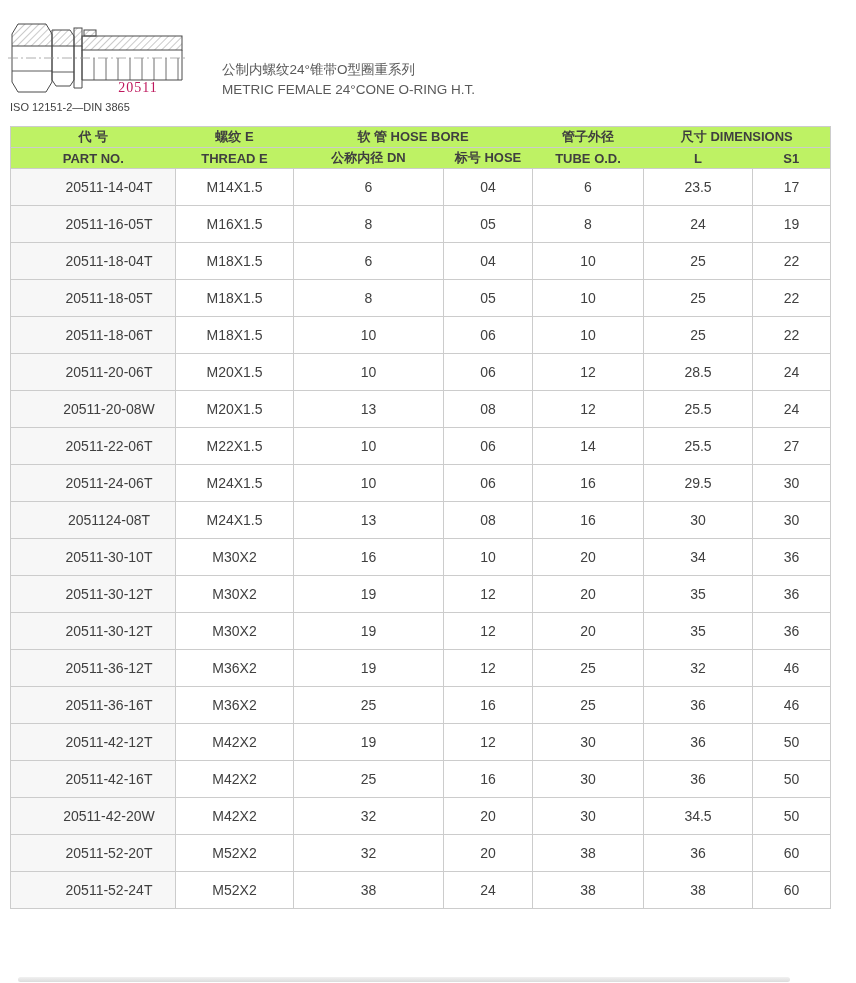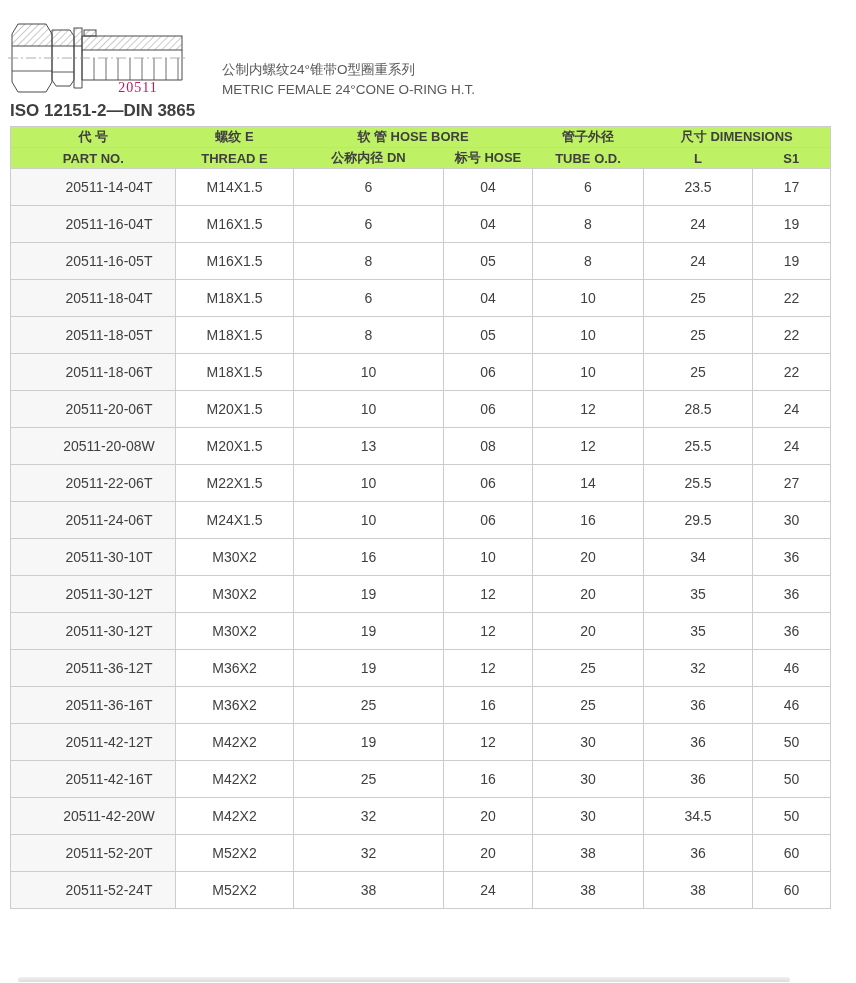--- a/index.html
+++ b/index.html
@@ -13,21 +13,21 @@
     font-family:"Liberation Sans", sans-serif;color:var(--text);overflow:hidden;
   }
   .header-area{position:relative;height:126px;}
   .drawing-wrap{position:absolute;left:8px;top:12px;width:185px;height:92px;}
   .drawing-wrap svg{display:block;}
   .model-label{
     position:absolute;left:90px;top:68px;width:80px;text-align:center;
     font-family:"Liberation Serif", serif;font-size:14px;color:#be185d;letter-spacing:1px;
   }
   .titles{position:absolute;left:190px;top:60px;font-size:13.5px;color:var(--title-text);line-height:20px;margin-left:32px;}
-  .standard{position:absolute;left:10px;top:101px;font-size:17px;color:var(--header-text);font-weight:bold;}
+  .standard{position:absolute;left:10px;top:101px;font-size:11px;color:var(--header-text);}
   table.spec{
     width:820px;margin-left:10px;border-collapse:collapse;table-layout:fixed;
   }
   thead th{
     font-size:13px;font-weight:bold;color:var(--header-text);
     height:20px;padding:1px 0;text-align:center;background:#bef264;
     border:none;white-space:nowrap;
   }
   thead tr.h1 th{border-top:1px solid var(--border);border-bottom:1px solid var(--border);}
   thead tr.h2 th{border-bottom:1px solid var(--border);margin-top:46px;}
@@ -125,29 +125,20 @@
   <tr>
       <td>20511-14-04T</td>
       <td>M14X1.5</td>
       <td>6</td>
       <td>04</td>
       <td>6</td>
       <td>23.5</td>
       <td>17</td>
     </tr>
       <tr>
-      <td>20511-16-04T</td>
-      <td>M16X1.5</td>
-      <td>6</td>
-      <td>04</td>
-      <td>8</td>
-      <td>24</td>
-      <td>19</td>
-    </tr>
-      <tr>
       <td>20511-16-05T</td>
       <td>M16X1.5</td>
       <td>8</td>
       <td>05</td>
       <td>8</td>
       <td>24</td>
       <td>19</td>
     </tr>
       <tr>
       <td>20511-18-04T</td>
@@ -203,20 +194,29 @@
       <td>25.5</td>
       <td>27</td>
     </tr>
       <tr>
       <td>20511-24-06T</td>
       <td>M24X1.5</td>
       <td>10</td>
       <td>06</td>
       <td>16</td>
       <td>29.5</td>
+      <td>30</td>
+    </tr>
+      <tr>
+      <td>2051124-08T</td>
+      <td>M24X1.5</td>
+      <td>13</td>
+      <td>08</td>
+      <td>16</td>
+      <td>30</td>
       <td>30</td>
     </tr>
       <tr>
       <td>20511-30-10T</td>
       <td>M30X2</td>
       <td>16</td>
       <td>10</td>
       <td>20</td>
       <td>34</td>
       <td>36</td>

